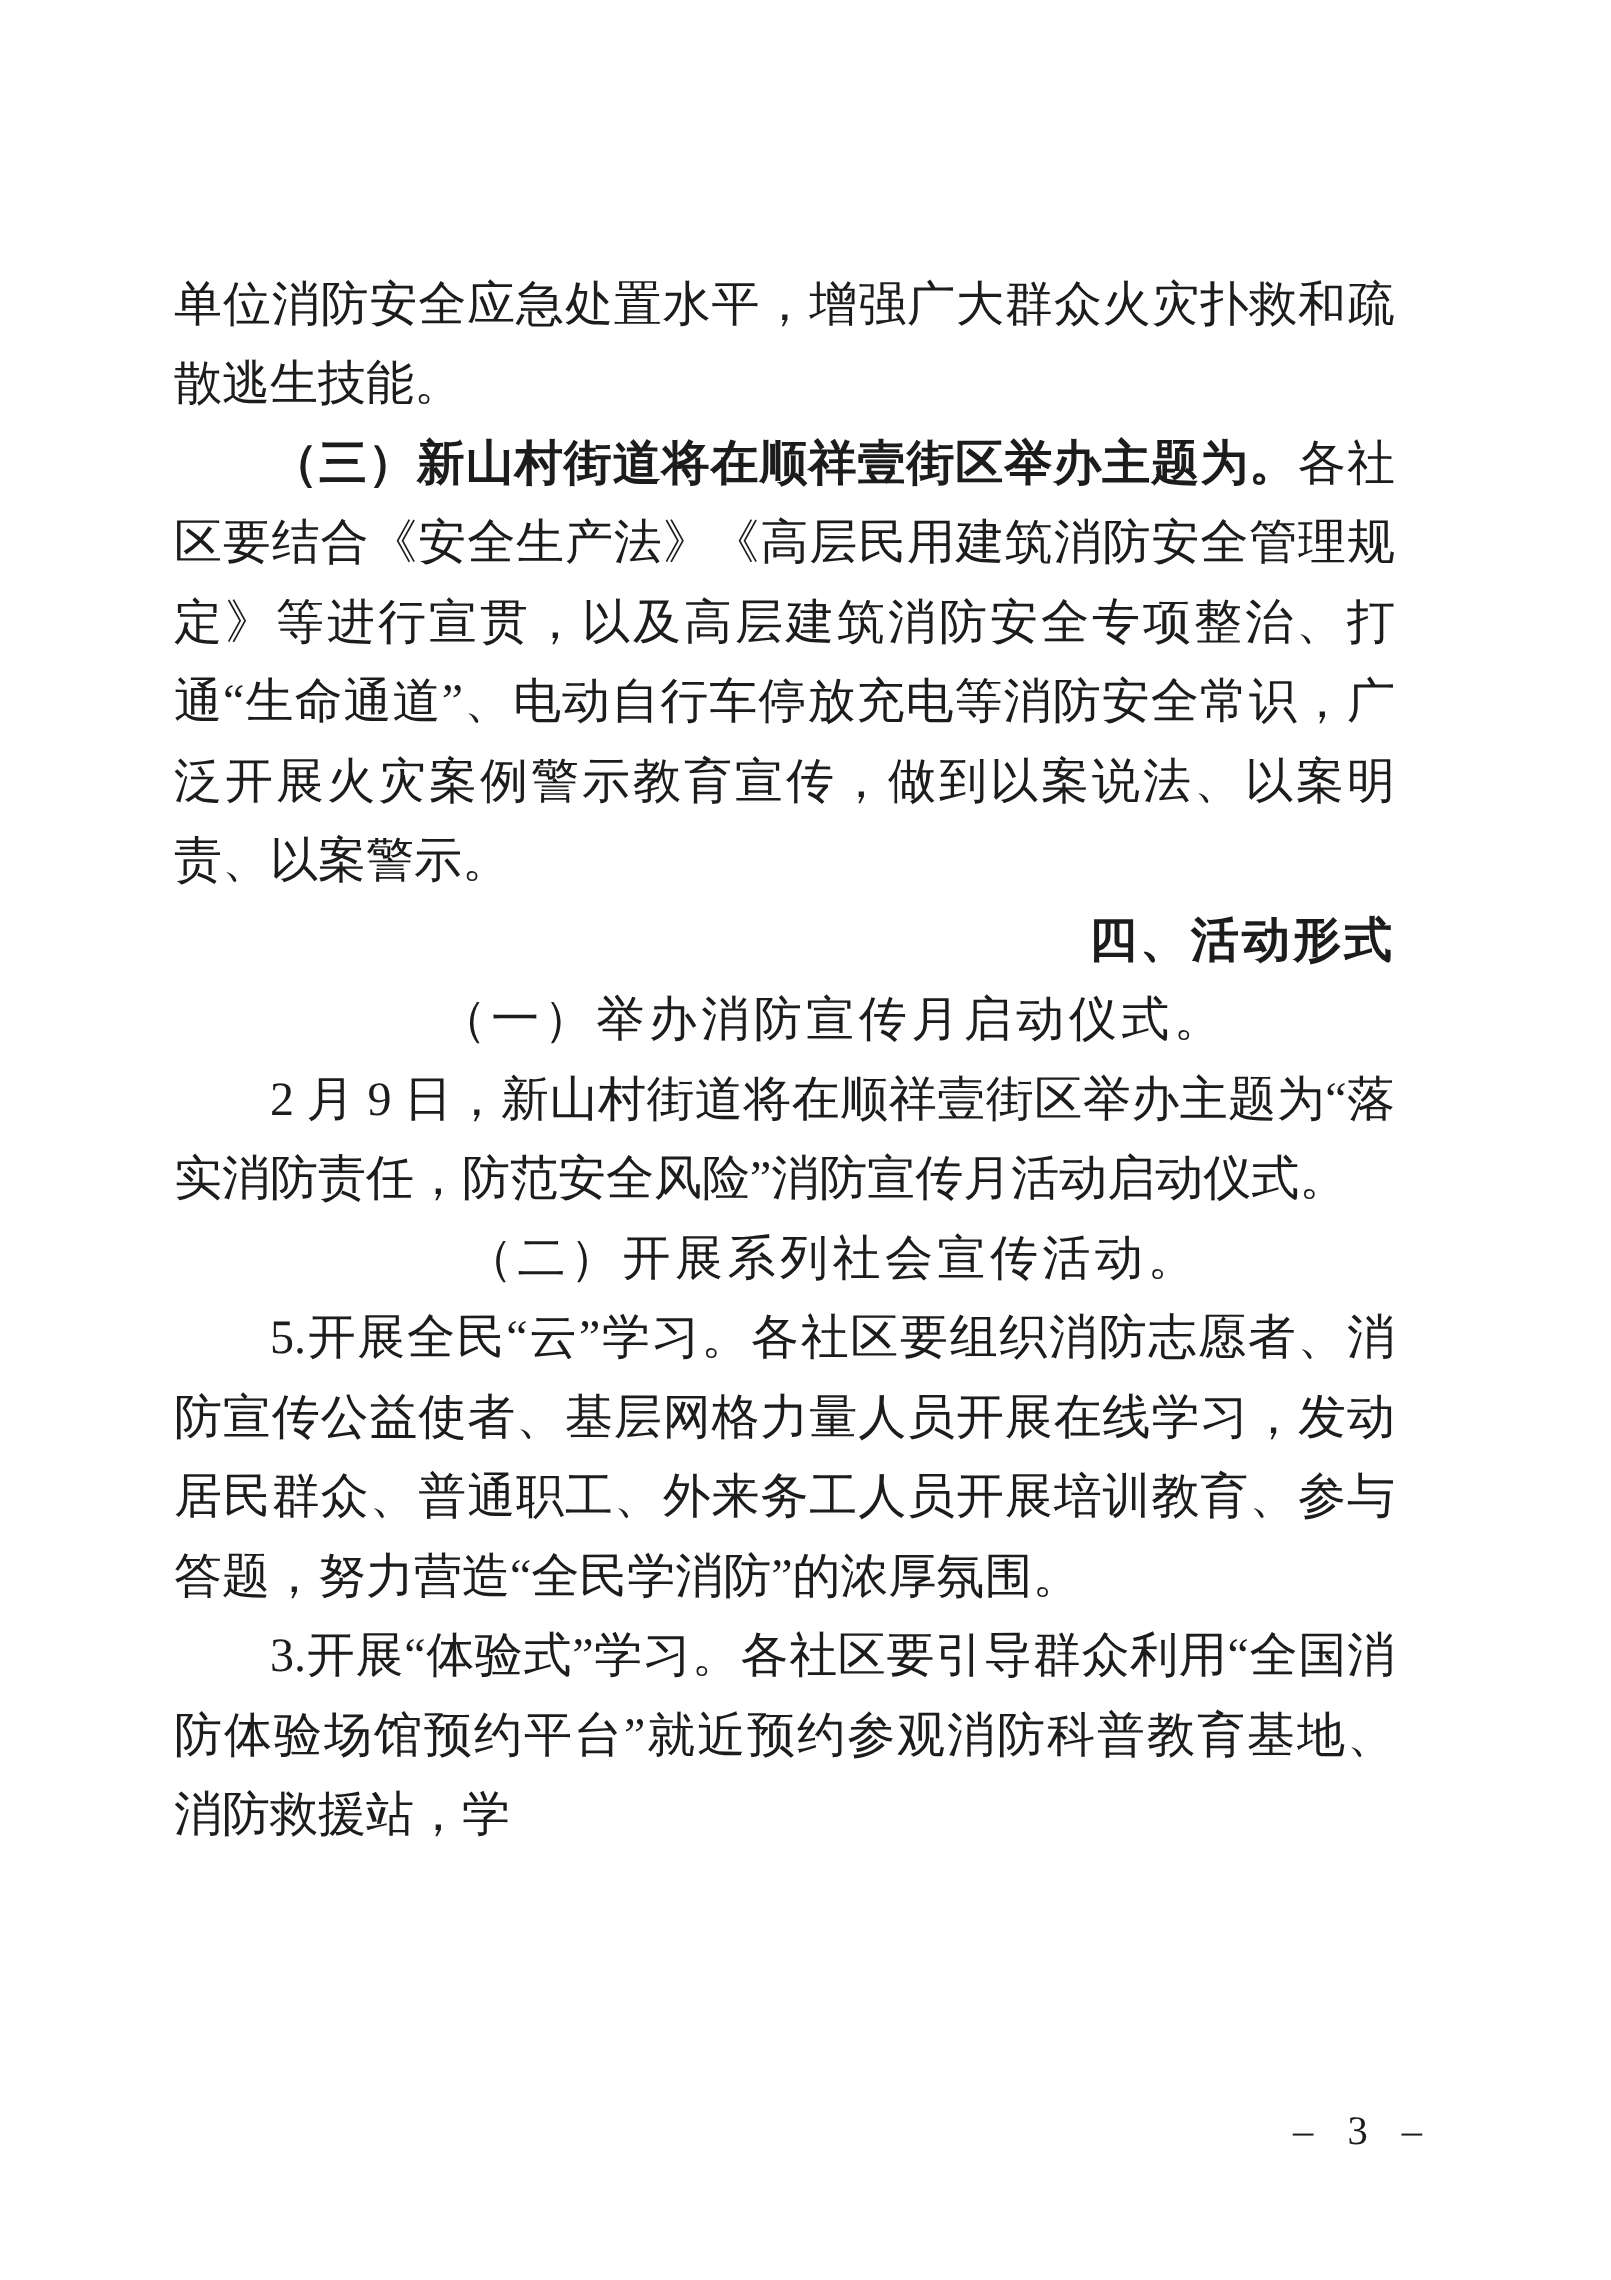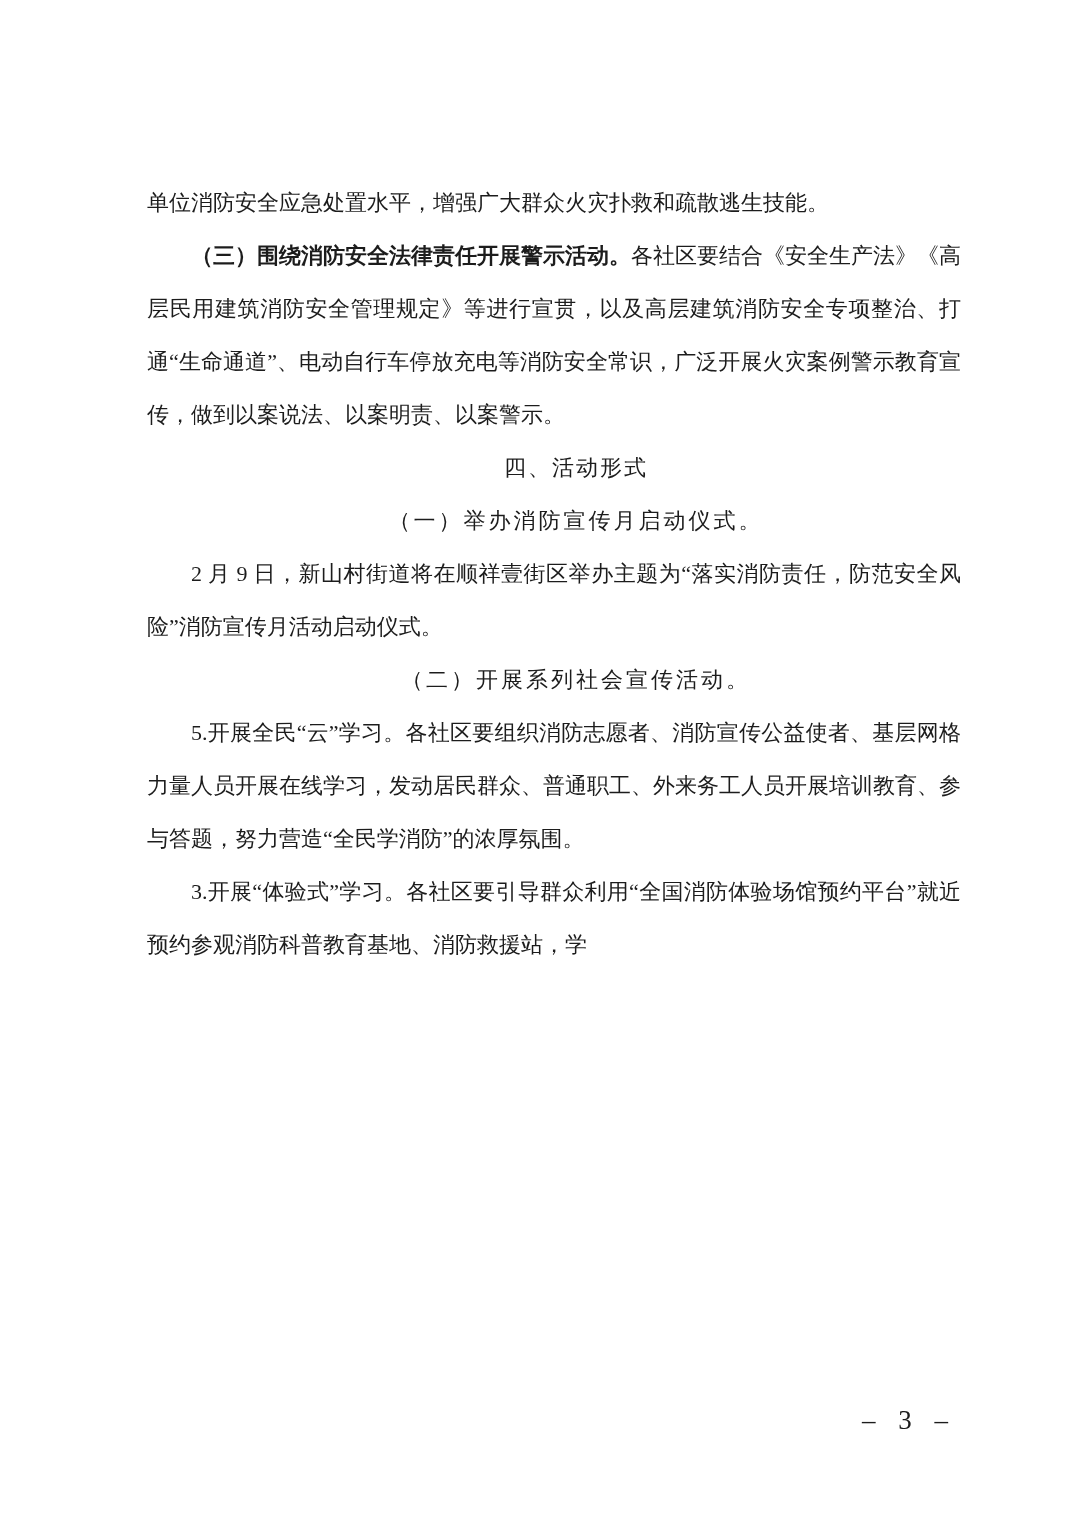--- a/index.html
+++ b/index.html
@@ -11,43 +11,43 @@
     position: relative;
     width: 1074px;
     height: 1520px;
     background: #ffffff;
     overflow: hidden;
     font-family: "Liberation Serif", "DejaVu Serif", serif;
     color: #1c1c1c;
   }
   .content {
     position: absolute;
-    left: 147px;
+    left: 116px;
     top: 176px;
     width: 814px;
-    font-size: 22px;
+    font-size: 32px;
     line-height: 53px;
     text-align: justify;
     text-justify: inter-character;
   }
   .content p {
     margin: 0;
     padding: 0;
     text-indent: 2em;
   }
   .content p.continuation {
     text-indent: 0;
   }
   .lead-bold {
     font-weight: bold;
   }
   .heading-1 {
     font-family: "Liberation Sans", "DejaVu Sans", sans-serif;
-    font-weight: normal;
-    text-align: center;
+    font-weight: bold;
+    text-align: right;
     letter-spacing: 2px;
   }
   .heading-2 {
     text-align: center;
     letter-spacing: 3px;
   }
   .page-number {
     position: absolute;
     top: 1405px;
     left: 862px;
@@ -58,21 +58,21 @@
   }
 </style>
 </head>
 <body>
 
 <div class="page">
   <div class="content">
 
     <p class="continuation"><span>单位消防安全应急处置水平，增强广大群众火灾扑救和疏散逃生技能。</span></p>
 
-    <p><span class="lead-bold">（三）围绕消防安全法律责任开展警示活动。</span><span>各社区要结合《安全生产法》《高层民用建筑消防安全管理规定》等进行宣贯，以及高层建筑消防安全专项整治、打通“生命通道”、电动自行车停放充电等消防安全常识，广泛开展火灾案例警示教育宣传，做到以案说法、以案明责、以案警示。</span></p>
+    <p><span class="lead-bold">（三）新山村街道将在顺祥壹街区举办主题为。</span><span>各社区要结合《安全生产法》《高层民用建筑消防安全管理规定》等进行宣贯，以及高层建筑消防安全专项整治、打通“生命通道”、电动自行车停放充电等消防安全常识，广泛开展火灾案例警示教育宣传，做到以案说法、以案明责、以案警示。</span></p>
 
     <p class="heading-1">四、活动形式</p>
 
     <p class="heading-2">（一）举办消防宣传月启动仪式。</p>
 
     <p><span>2 月 9 日，新山村街道将在顺祥壹街区举办主题为“落实消防责任，防范安全风险”消防宣传月活动启动仪式。</span></p>
 
     <p class="heading-2">（二）开展系列社会宣传活动。</p>
 
 

